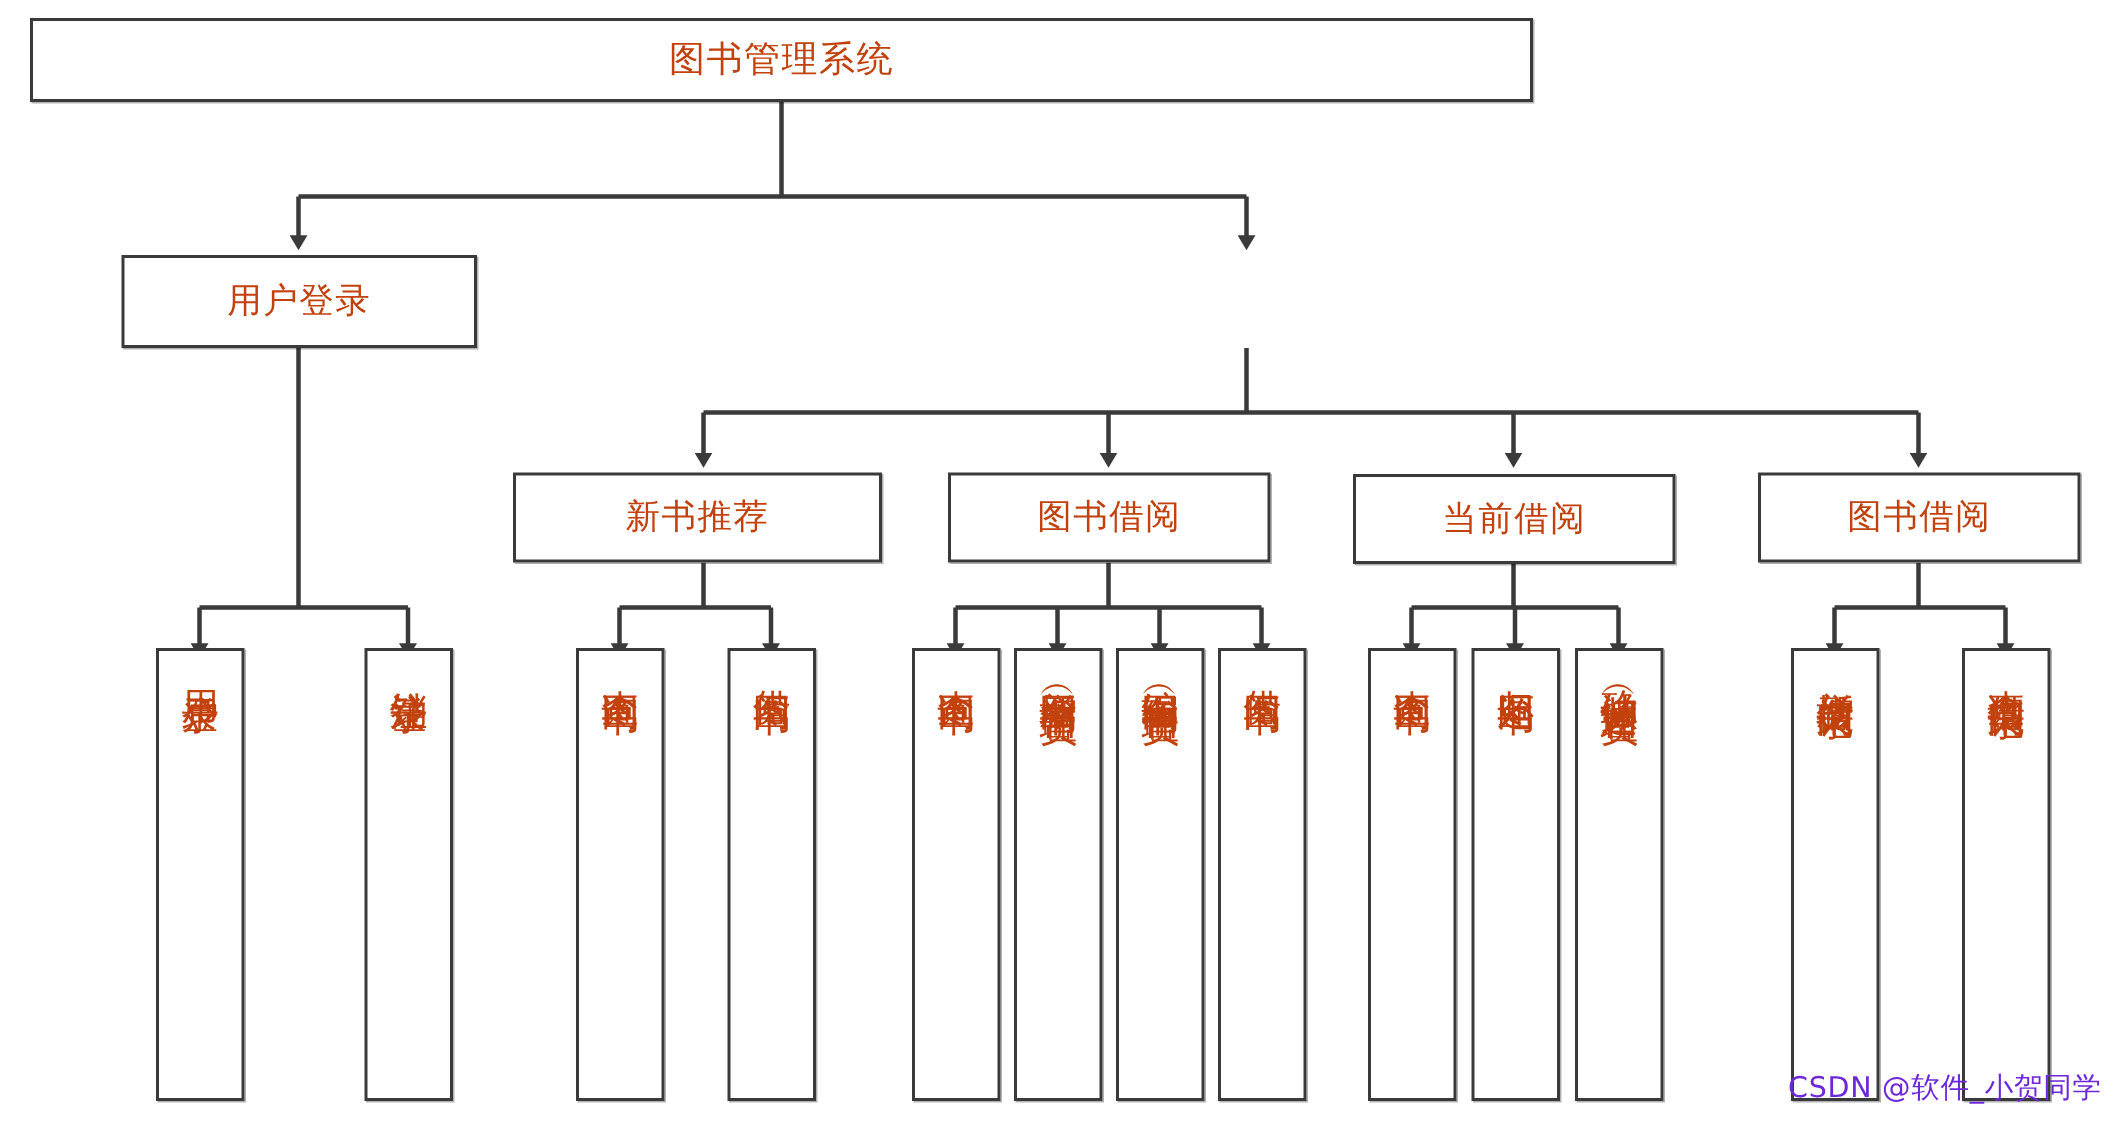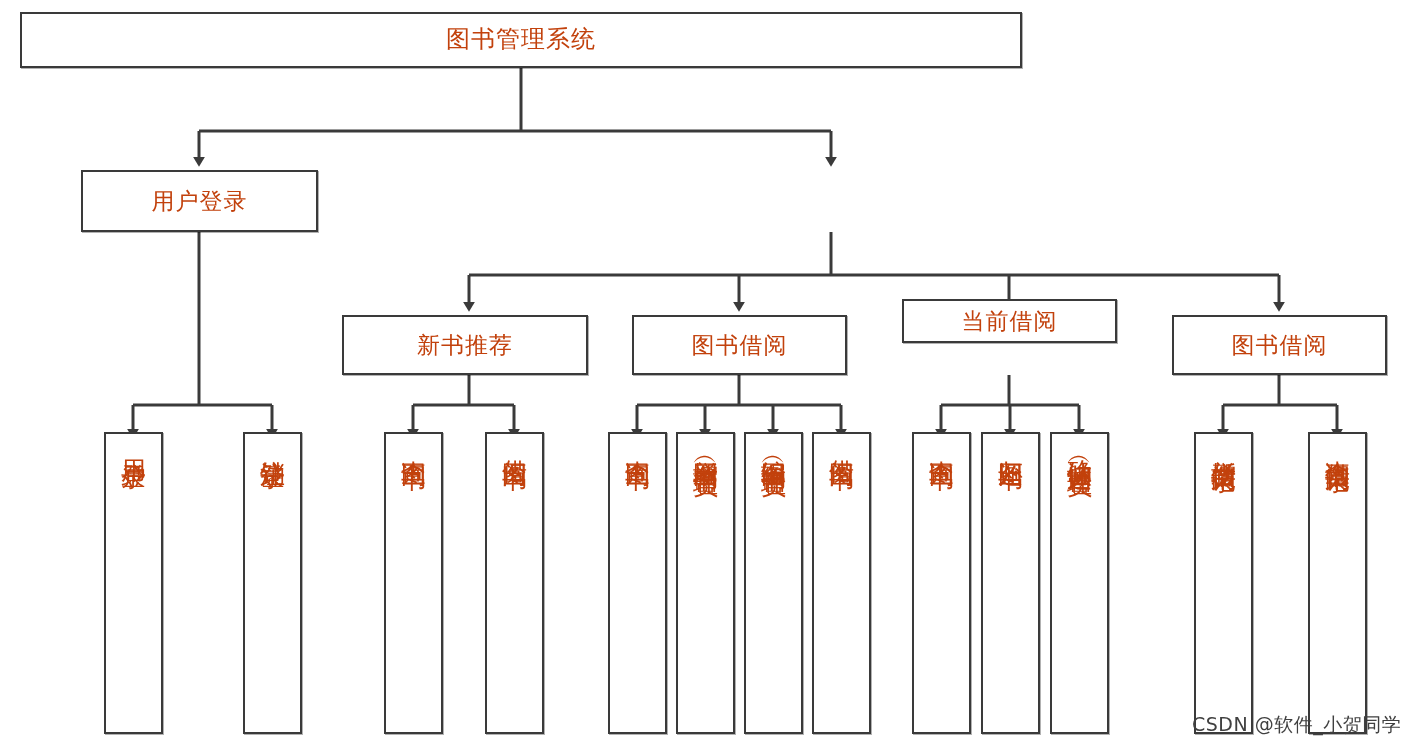--- a/index.html
+++ b/index.html
@@ -66,21 +66,21 @@
     font-size: 25px;
     line-height: 1;
     letter-spacing: 2px;
     white-space: nowrap;
   }
   .watermark {
     position: absolute;
     left: 1192px;
     top: 712px;
     font-size: 19px;
-    color: #404040;
+    color: #6d28d9;
     white-space: nowrap;
     letter-spacing: 0.5px;
   }
 </style>
 </head>
 <body>
 
 <div id="canvas">
 
   <svg id="wires" viewBox="0 0 1405 747" xmlns="http://www.w3.org/2000/svg">
@@ -140,21 +140,21 @@
   <div class="node h" style="left:81px; top:170px; width:237px; height:62px;">
     <span class="lbl">用户登录</span>
   </div>
 
   <div class="node h" style="left:342px; top:315px; width:246px; height:60px;">
     <span class="lbl">新书推荐</span>
   </div>
   <div class="node h" style="left:632px; top:315px; width:215px; height:60px;">
     <span class="lbl">图书借阅</span>
   </div>
-  <div class="node h" style="left:902px; top:299px; width:215px; height:44px;">
+  <div class="node h" style="left:902px; top:316px; width:215px; height:60px;">
     <span class="lbl">当前借阅</span>
   </div>
   <div class="node h" style="left:1172px; top:315px; width:215px; height:60px;">
     <span class="lbl">图书借阅</span>
   </div>
 
   <div class="node v" style="left:104px; top:432px; width:59px; height:302px;">
     <span class="lbl">用户登录</span>
   </div>
   <div class="node v" style="left:243px; top:432px; width:59px; height:302px;">

